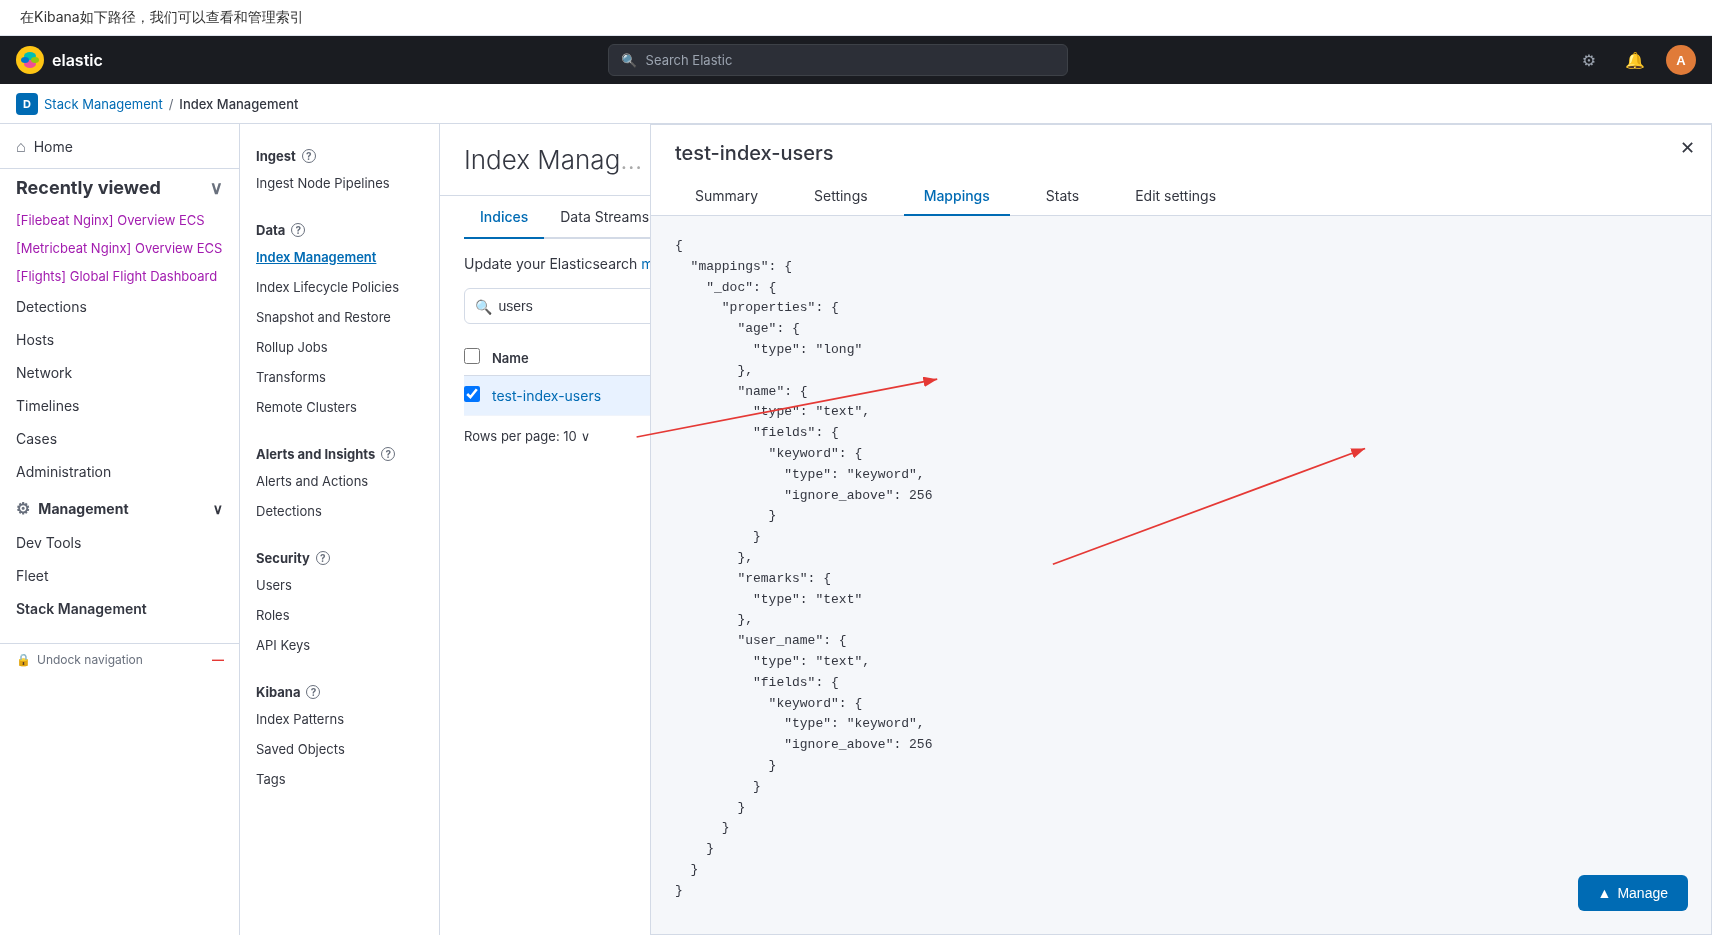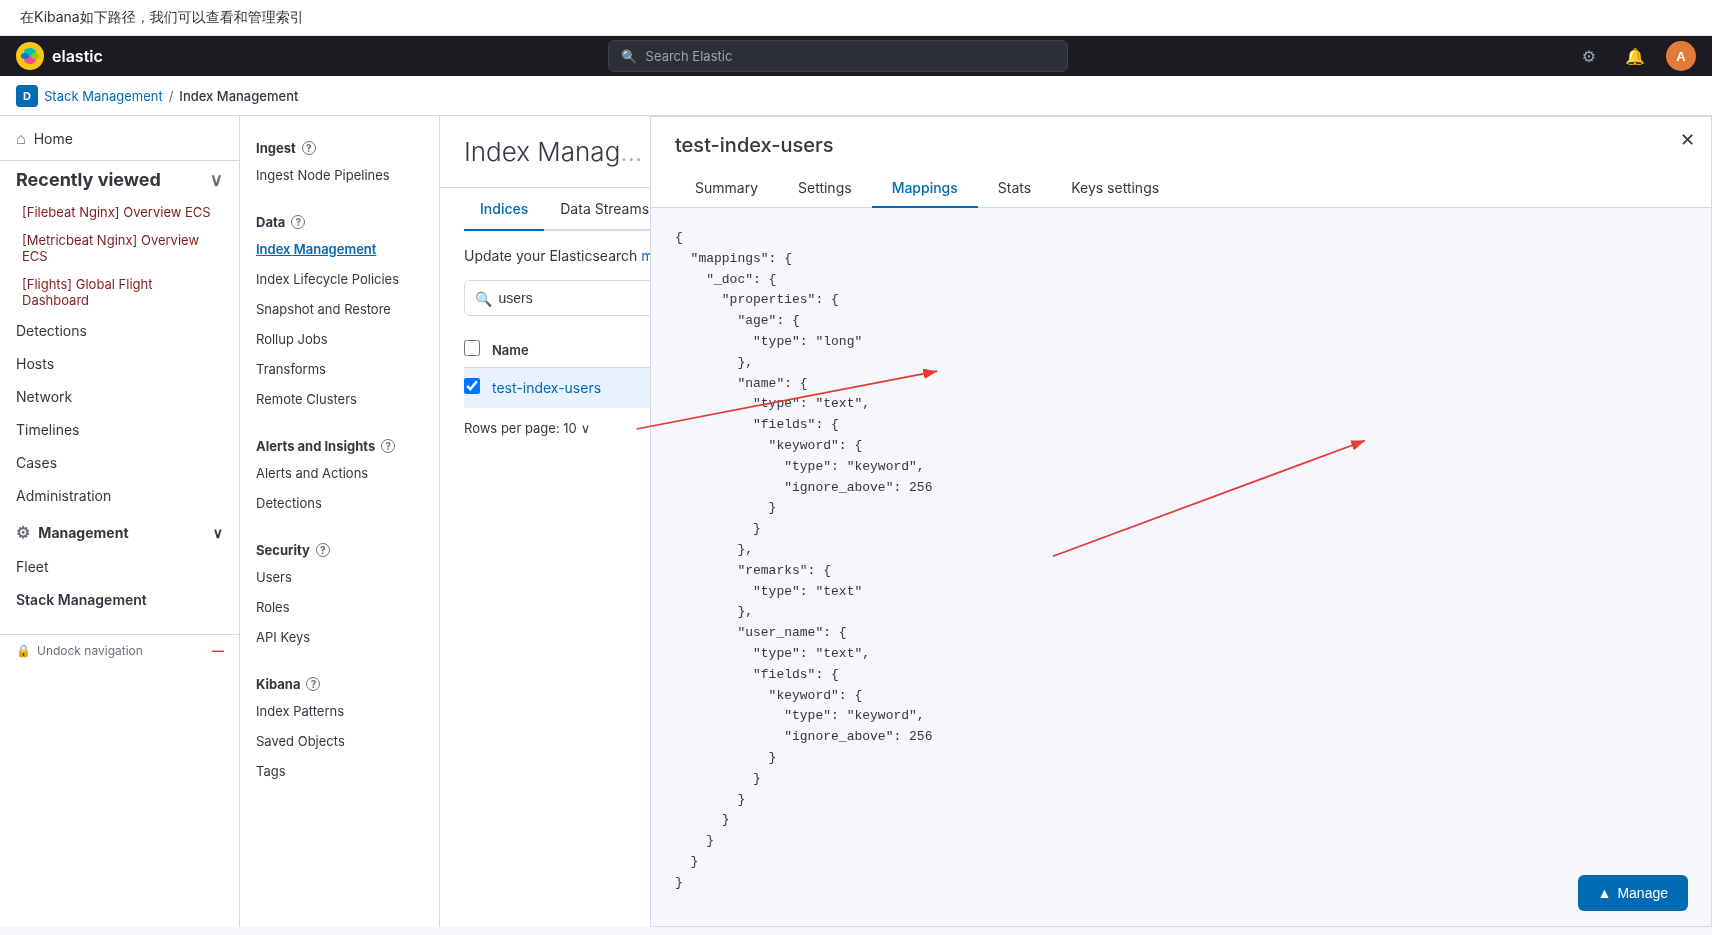--- a/index.html
+++ b/index.html
@@ -10,21 +10,21 @@
       background: #fff;
       padding: 8px 20px;
       font-size: 14px;
       color: #333;
       border-bottom: 1px solid #e0e5ee;
     }
 
     
     .top-nav {
       background: #1a1c21;
-      height: 40px;
+      height: 48px;
       display: flex;
       align-items: center;
       padding: 0 16px;
       gap: 16px;
     }
     .logo-area {
       display: flex;
       align-items: center;
       gap: 8px;
       color: #fff;
@@ -145,23 +145,22 @@
       font-weight: 700;
       color: #343741;
       cursor: pointer;
       gap: 28px;
     }
     .recently-viewed-header .chevron { color: #69707d; }
 
     .sidebar-sub-item {
       padding: 6px 16px;
       font-size: 13px;
-      color: #7f1d1d;
-      cursor: pointer;
-      margin-left: 6px;
+      color: #a21caf;
+      cursor: pointer;
     }
 
     .sidebar-plain-item {
       padding: 8px 16px;
       font-size: 14px;
       color: #343741;
       cursor: pointer;
     }
 
     .management-header {
@@ -370,21 +369,21 @@
       color: #343741;
     }
     .detail-title {
       font-size: 20px;
       font-weight: 500;
       color: #343741;
       margin-bottom: 12px;
     }
     .detail-tabs {
       display: flex;
-      gap: 0;
+      gap: 16px;
     }
     .detail-tab {
       padding: 10px 20px;
       font-size: 14px;
       cursor: pointer;
       color: #343741;
       border-bottom: 2px solid transparent;
       margin-bottom: -1px;
     }
     .detail-tab.active {
@@ -522,20 +521,23 @@
     </div>
 
     <div class="management-header">
       <div style="display:flex;align-items:center;gap:8px;">
         <span class="mgmt-icon">⚙</span>
         <span>Management</span>
       </div>
       <span>∨</span>
     </div>
 
+    <div class="sidebar-plain-item">
+      <span>Dev Tools</span>
+    </div>
     <div class="sidebar-plain-item">
       <span>Fleet</span>
     </div>
     <div class="sidebar-plain-item" style="font-weight:600;">
       <span>Stack Management</span>
     </div>
 
     <div style="height:50px;"></div>
     <div style="position:relative;height:0;">
       <div class="sidebar-bottom">
@@ -683,21 +685,21 @@
           <div class="detail-tab">
             <span>Settings</span>
           </div>
           <div class="detail-tab active">
             <span>Mappings</span>
           </div>
           <div class="detail-tab">
             <span>Stats</span>
           </div>
           <div class="detail-tab">
-            <span>Keys settings</span>
+            <span>Edit settings</span>
           </div>
         </div>
       </div>
       <div class="detail-content">
         <div class="json-viewer">{
   "mappings": {
     "_doc": {
       "properties": {
         "age": {
           "type": "long"

